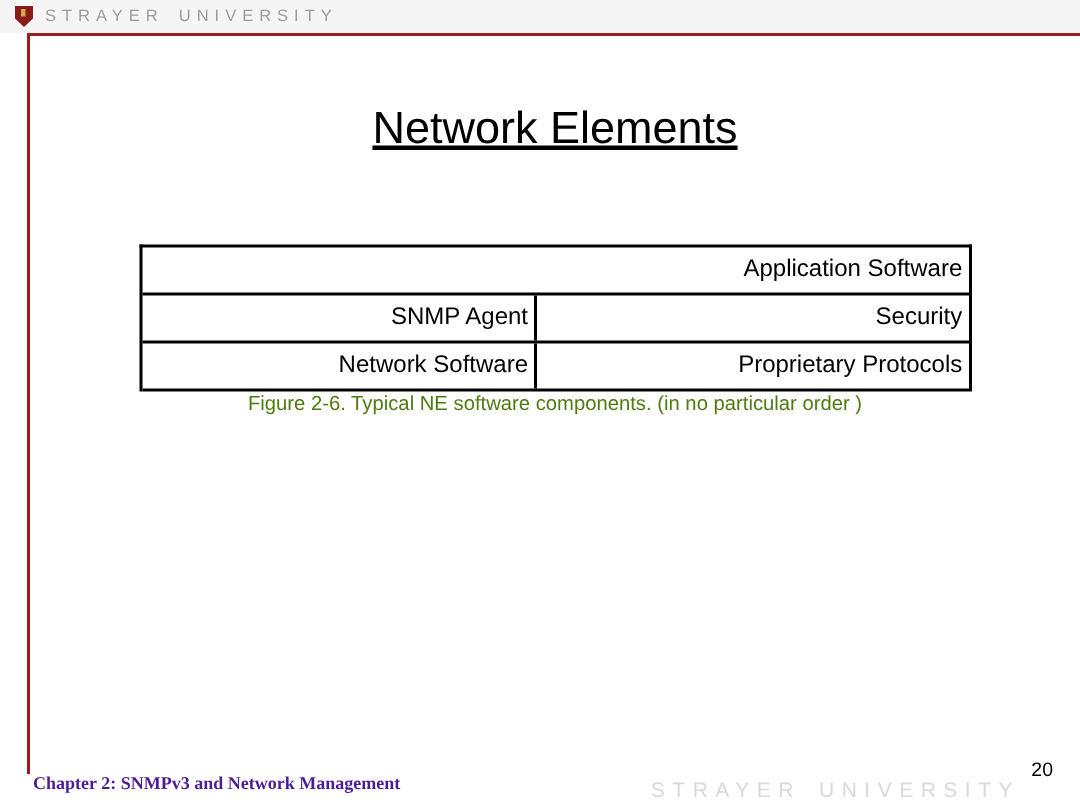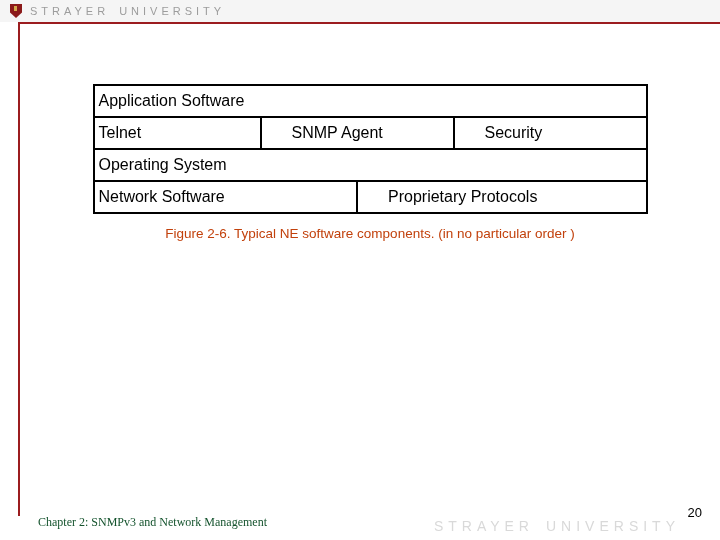--- a/index.html
+++ b/index.html
@@ -55,40 +55,40 @@
     border: 2px solid #000;
     border-bottom: none;
     font-family: Arial, sans-serif;
   }
   .drow {
     display: flex;
     border-bottom: 2px solid #000;
   }
   .dcell {
     flex: 1;
-    text-align: left;
+    text-align: right;
     font-size: 16px;
     padding: 6px 4px;
     color: #000;
   }
   .dcell + .dcell { border-left: 2px solid #000; padding-left: 30px; }
 
   .caption {
     text-align: center;
     font-size: 13.5px;
-    color: #c2410c;
-    margin-top: 12px;
+    color: #4d7c0f;
   }
 
   .footer {
     position: absolute;
-    left: 38px; bottom: 10px;
+    left: 22px; bottom: 10px;
     font-family: Georgia, 'Times New Roman', serif;
     font-size: 12px;
-    color: #14532d;
+    color: #4c1d95;
+    font-weight: bold;
   }
   .pagenum {
     position: absolute;
     right: 18px; bottom: 20px;
     font-size: 13px;
     color: #000;
   }
 
   .footer-brand {
     position: absolute;
@@ -105,32 +105,29 @@
 <div class="topbar">
   <div class="shield"></div>
   <div class="brand">
     <span>STRAYER</span><span class="gap"></span><span>UNIVERSITY</span>
   </div>
 </div>
 <div class="rule-top"></div>
 <div class="rule-left"></div>
 
 <div class="slide">
+  <h1 class="title">Network Elements</h1>
 
   <div class="diagram">
     <div class="drow">
       <div class="dcell">Application Software</div>
     </div>
     <div class="drow">
-      <div class="dcell">Telnet</div>
       <div class="dcell">SNMP Agent</div>
       <div class="dcell">Security</div>
-    </div>
-    <div class="drow">
-      <div class="dcell">Operating System</div>
     </div>
     <div class="drow">
       <div class="dcell">Network Software</div>
       <div class="dcell">Proprietary Protocols</div>
     </div>
   </div>
 
   <div class="caption">Figure 2-6. Typical NE software components. (in no particular order )</div>
 </div>
 

